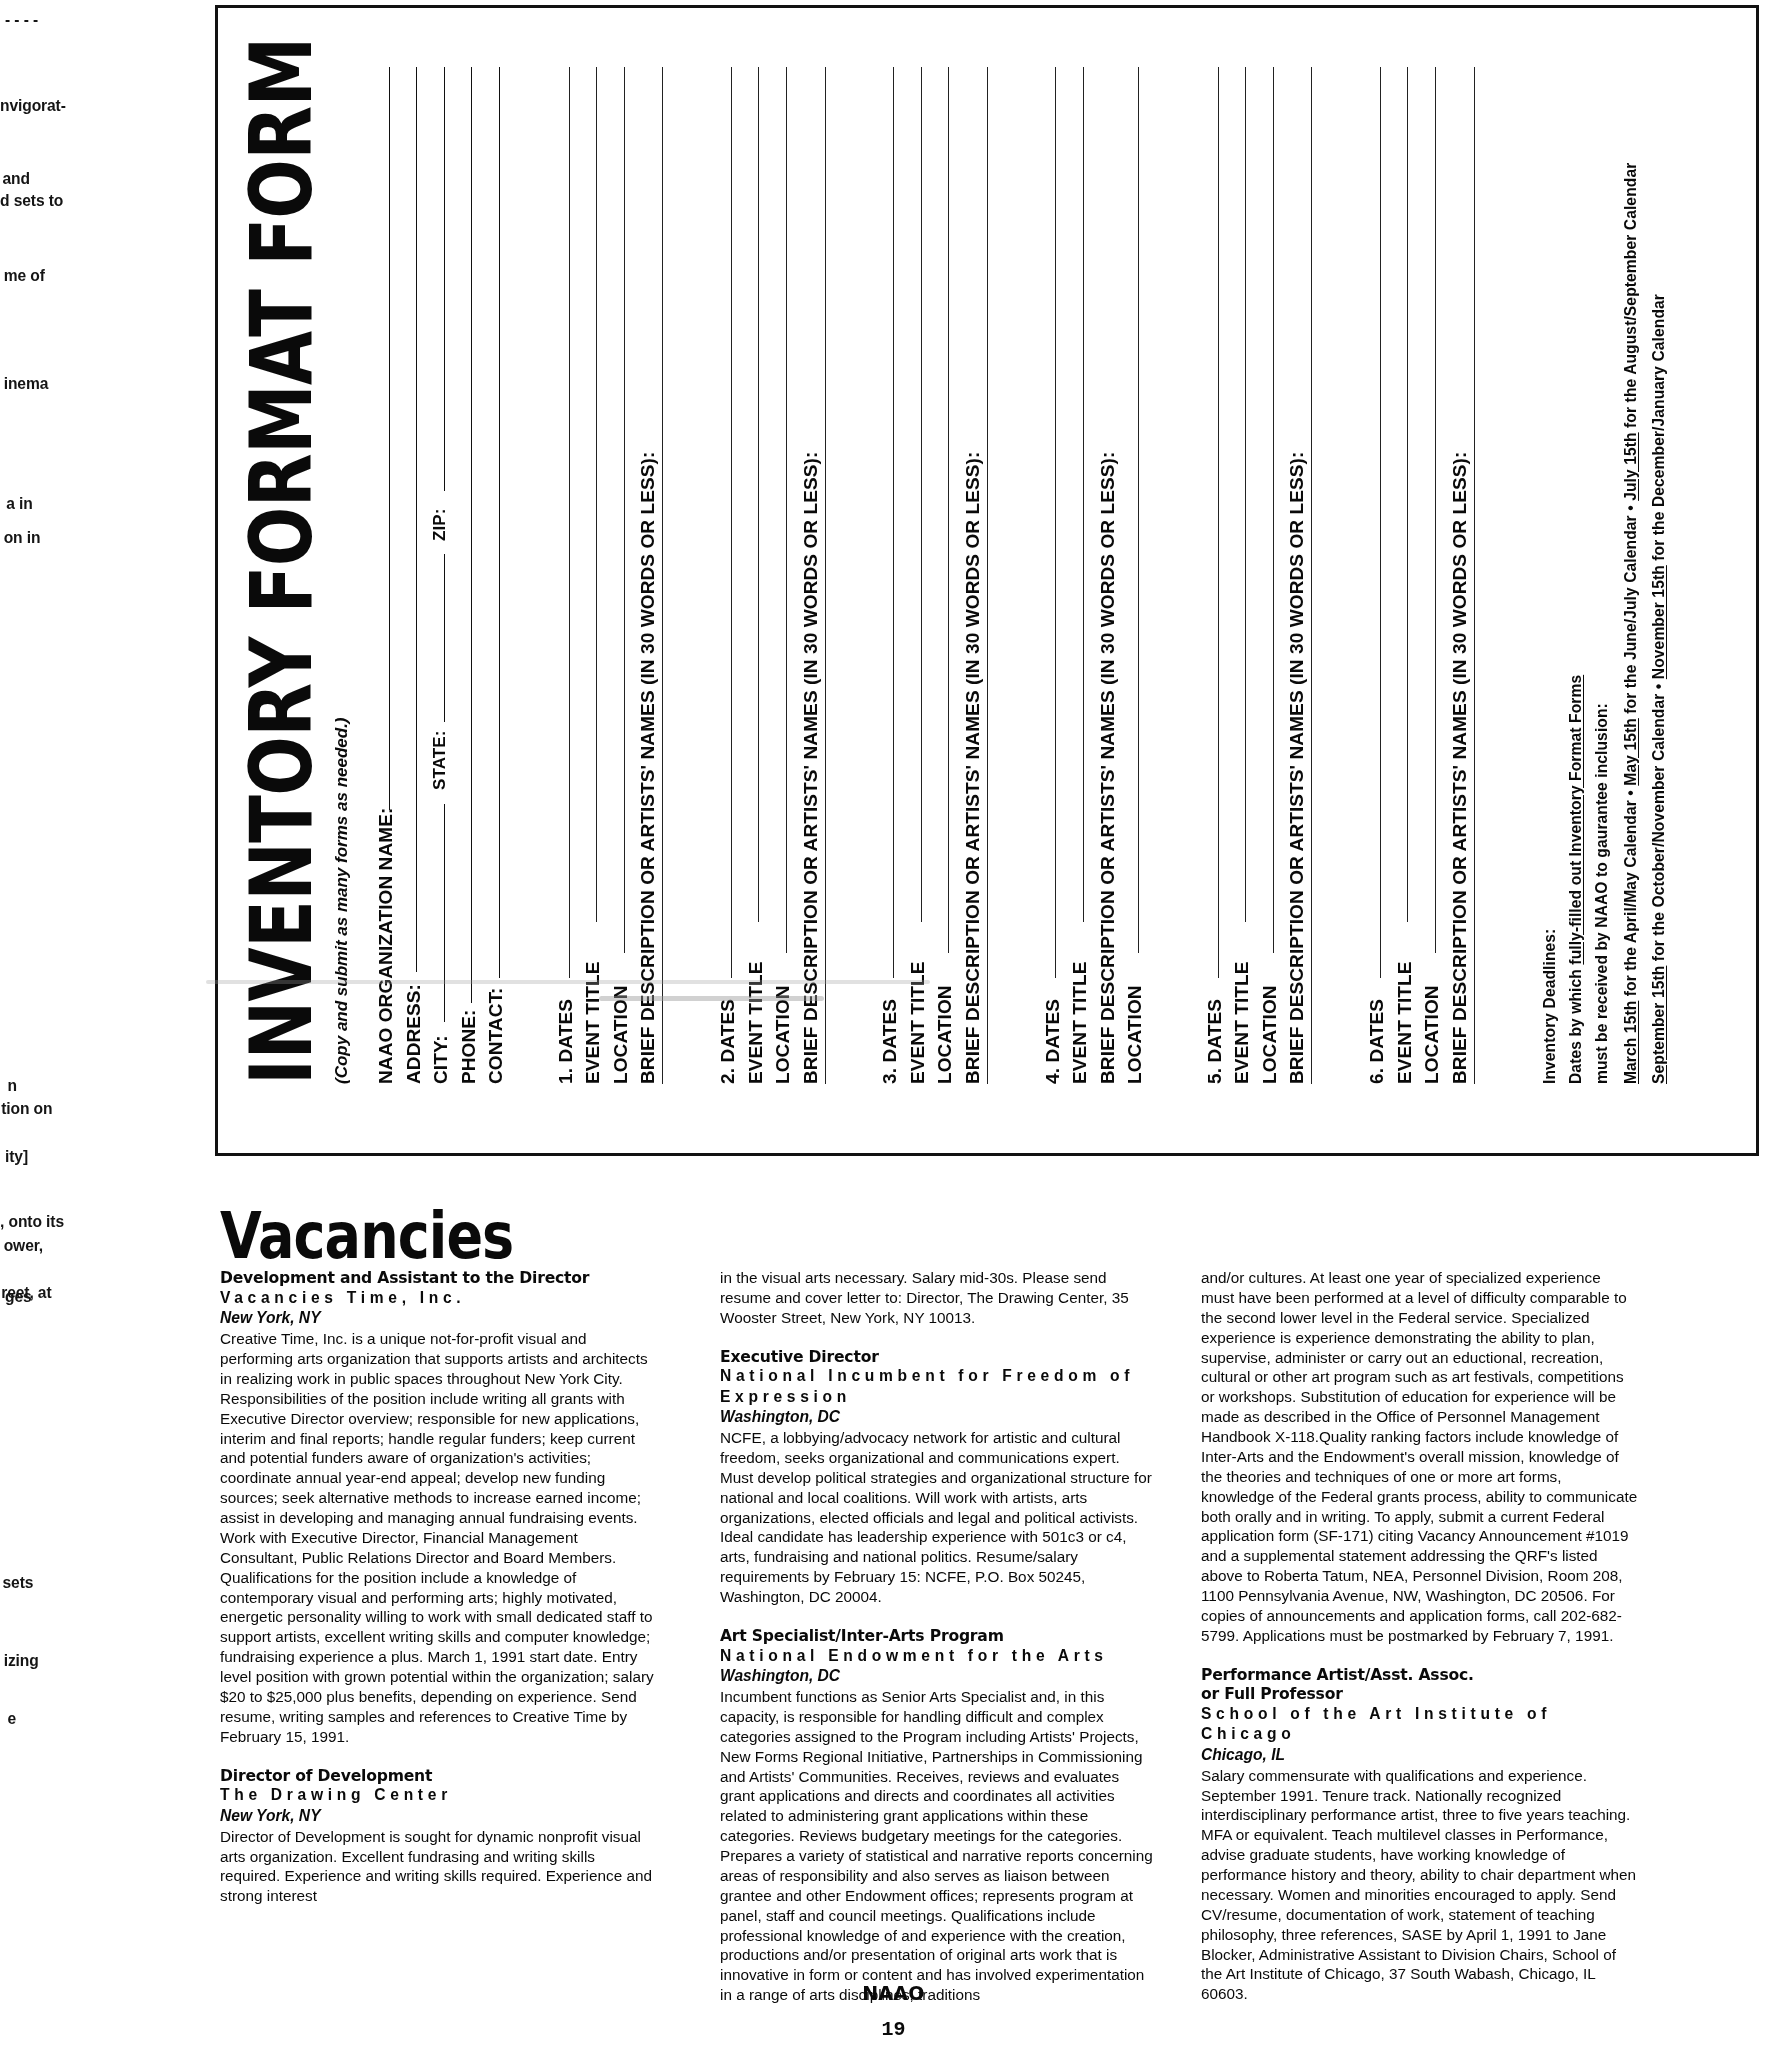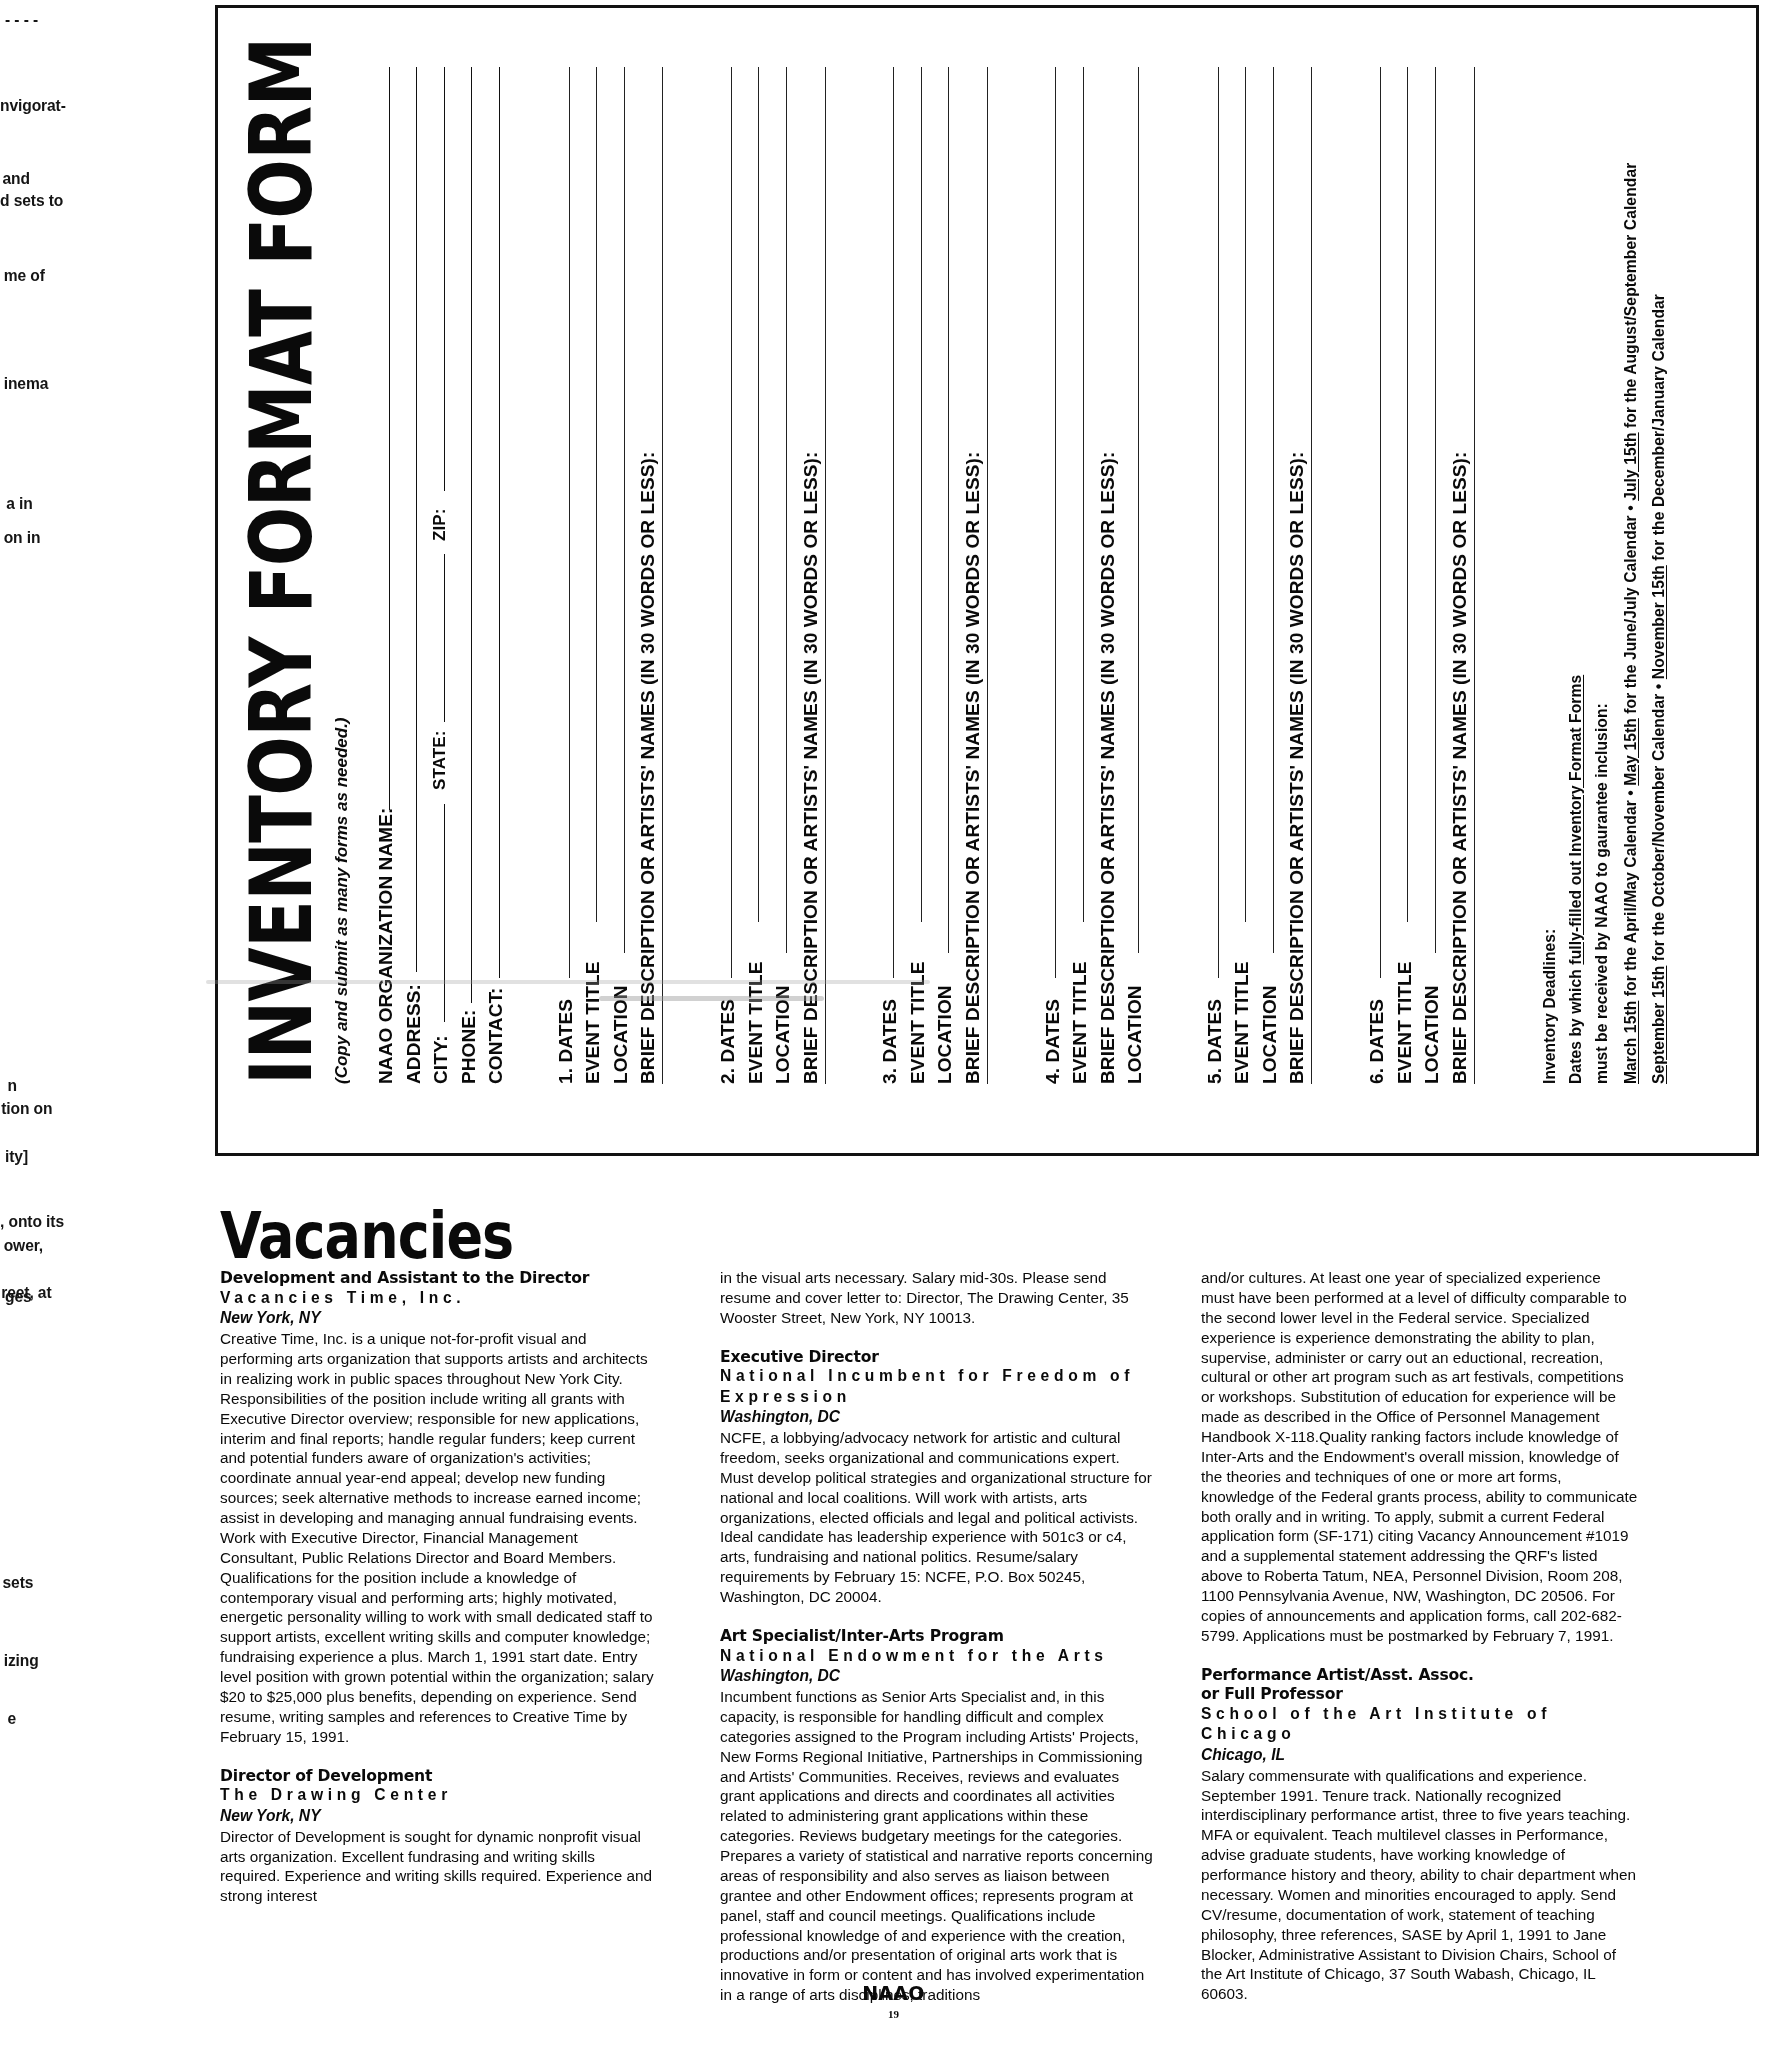--- a/index.html
+++ b/index.html
@@ -76,21 +76,21 @@
     font-family:"Liberation Sans",sans-serif;line-height:1.3;
     margin-bottom:0.6px;
   }
   .job-loc{font-size:15.6px;font-style:italic;font-weight:600;line-height:1.25;margin-bottom:1.2px;}
   .job-body{font-size:15.3px;line-height:1.30;text-align:left;}
   .cont{font-size:15.3px;line-height:1.30;margin-bottom:19px;}
 
   #footer{position:absolute;left:0;top:796px;width:1787px;text-align:center;}
   #footer .nm{font-size:19px;font-weight:900;letter-spacing:0.3px;
               font-family:"DejaVu Sans",sans-serif;}
-  #footer .pg{font-size:11px;font-weight:900;font-family:Liberation Serif, serif;margin-top:4px;}
+  #footer .pg{font-size:20px;font-weight:900;font-family:Liberation Mono, monospace;margin-top:14px;}
 
   
   .smudge{position:absolute;background:#9a9a9a;opacity:.45;border-radius:50%;}
 </style>
 </head>
 <body>
 
 <div id="bleed-layer">
     <div class="bleed t" style="left: 5px; top: 11.2px;">- - - -</div>
     <div class="bleed t" style="left: 0px; top: 97px;">nvigorat-</div>

